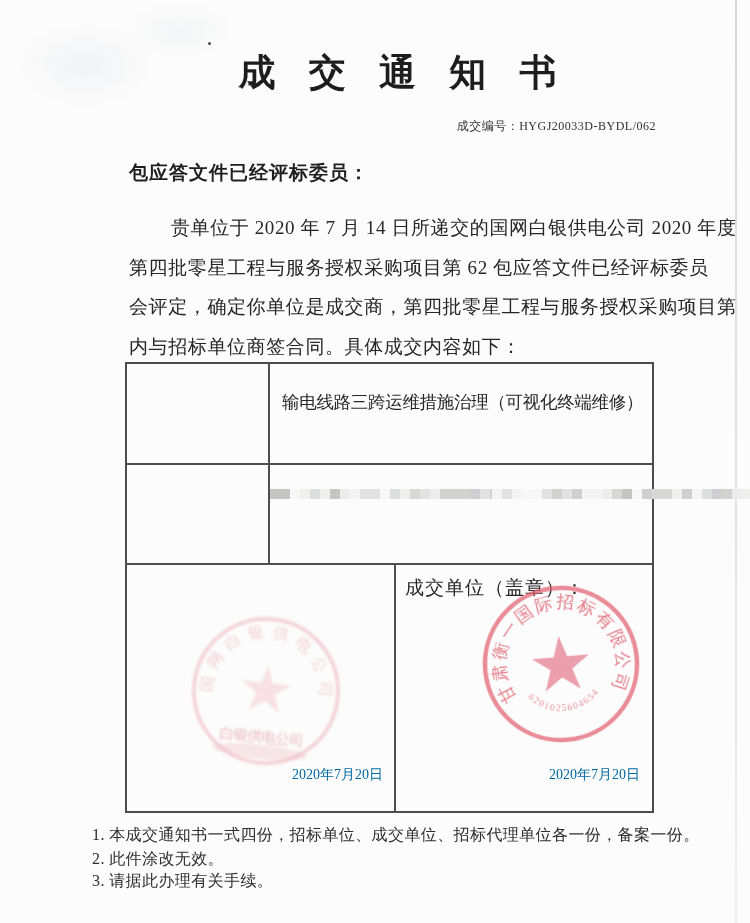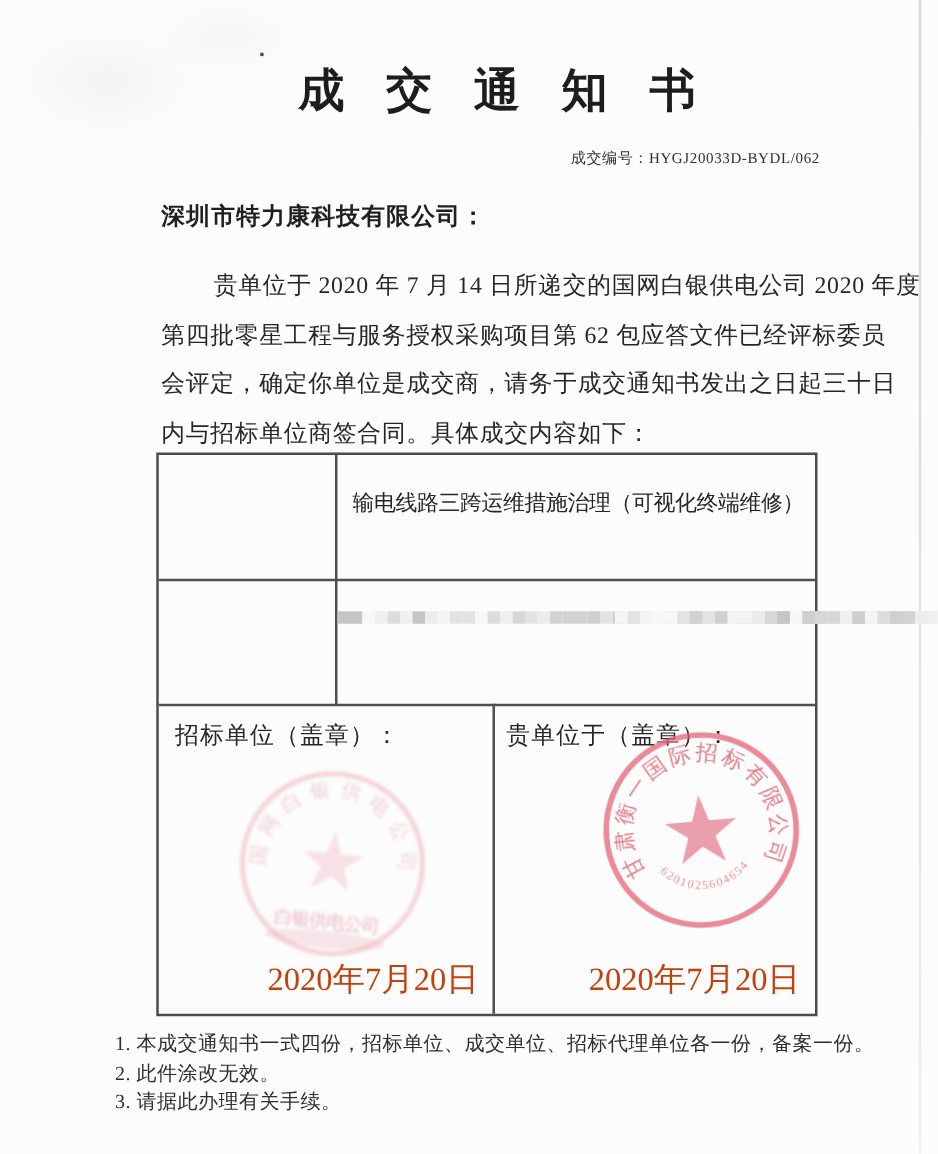--- a/index.html
+++ b/index.html
@@ -37,58 +37,57 @@
   .r1-label{left:0;top:0;width:142px;height:100px;}
   .r1-value{position:absolute;left:142px;top:0;width:383px;height:76px;display:flex;align-items:center;
     padding-left:13px;font-size:17.5px;color:#262626;letter-spacing:-0.3px;white-space:nowrap;}
   .r2-label{left:0;top:100px;width:142px;height:100px;flex-direction:column;line-height:27px;letter-spacing:1px;}
   .mosaic{position:absolute;left:143px;top:125px;height:30px;font-size:0;white-space:nowrap;}
   .mosaic-group{display:inline-block;vertical-align:top;font-size:0;}
   .mosaic-cell{display:inline-block;width:10px;height:10px;}
   .r3-label{position:absolute;font-size:19px;color:#262626;letter-spacing:1px;white-space:nowrap;}
   .r3-left-label{left:13px;top:211px;}
   .r3-right-label{left:278px;top:211px;}
-  .r3-date{position:absolute;font-size:26px;color:#c2410c;text-align:right;box-sizing:border-box;padding-right:8px;white-space:nowrap;}
+  .r3-date{position:absolute;font-size:14px;color:#0369a1;text-align:right;box-sizing:border-box;padding-right:8px;white-space:nowrap;}
   .r3-left-date{left:0;top:402px;width:264px;}
   .r3-right-date{left:267px;top:402px;width:254px;}
   .note-line{position:absolute;left:92px;font-size:16px;color:#2e2e2e;letter-spacing:.4px;white-space:nowrap;}
   .note-0{top:825px;}
   .note-1{top:849px;}
   .note-2{top:871px;}
   .stamp{position:absolute;pointer-events:none;}
 </style>
 </head>
 <body>
 
 <div class="blotch" style="left:10px;top:20px;width:150px;height:90px;background:radial-gradient(ellipse at center,#f2f3f5 0%,rgba(252,252,252,0) 70%);"></div>
 <div class="blotch" style="left:120px;top:0px;width:120px;height:60px;background:radial-gradient(ellipse at center,#f4f5f6 0%,rgba(252,252,252,0) 70%);"></div>
 <div class="speck" style="left:208px;top:42px;"></div>
 <div class="scan-edge"></div>
 
 <div class="abs doc-title">成 交 通 知 书</div>
 <div class="abs notice-no">成交编号：HYGJ20033D-BYDL/062</div>
-<div class="abs addressee">深圳市特力康科技有限公司：</div>
+<div class="abs addressee">包应答文件已经评标委员：</div>
 
 <div class="abs body-line bl-0">贵单位于 2020 年 7 月 14 日所递交的国网白银供电公司 2020 年度</div>
 <div class="abs body-line bl-1">第四批零星工程与服务授权采购项目第 62 包应答文件已经评标委员</div>
-<div class="abs body-line bl-2">会评定，确定你单位是成交商，请务于成交通知书发出之日起三十日</div>
+<div class="abs body-line bl-2">会评定，确定你单位是成交商，第四批零星工程与服务授权采购项目第</div>
 <div class="abs body-line bl-3">内与招标单位商签合同。具体成交内容如下：</div>
 
 <div class="abs award-table">
   <div class="tline hline1"></div>
   <div class="tline hline2"></div>
   <div class="tline vline1"></div>
   <div class="tline vline2"></div>
 
   <div class="r1-value">输电线路三跨运维措施治理（可视化终端维修）</div>
 
   <div class="mosaic"><div class="mosaic-group" style="width: 210px; margin-right: 12px;"><span class="mosaic-cell" style="background: rgb(197, 198, 196);"></span><span class="mosaic-cell" style="background: rgb(197, 198, 196);"></span><span class="mosaic-cell" style="background: rgb(247, 247, 247);"></span><span class="mosaic-cell" style="background: rgb(239, 240, 238);"></span><span class="mosaic-cell" style="background: rgb(220, 222, 221);"></span><span class="mosaic-cell" style="background: rgb(239, 240, 238);"></span><span class="mosaic-cell" style="background: rgb(197, 198, 196);"></span><span class="mosaic-cell" style="background: rgb(236, 236, 236);"></span><span class="mosaic-cell" style="background: rgb(244, 244, 244);"></span><span class="mosaic-cell" style="background: rgb(226, 226, 226);"></span><span class="mosaic-cell" style="background: rgb(226, 226, 226);"></span><span class="mosaic-cell" style="background: rgb(247, 247, 247);"></span><span class="mosaic-cell" style="background: rgb(220, 222, 221);"></span><span class="mosaic-cell" style="background: rgb(239, 240, 238);"></span><span class="mosaic-cell" style="background: rgb(215, 216, 214);"></span><span class="mosaic-cell" style="background: rgb(226, 226, 226);"></span><span class="mosaic-cell" style="background: rgb(236, 236, 236);"></span><span class="mosaic-cell" style="background: rgb(210, 210, 208);"></span><span class="mosaic-cell" style="background: rgb(210, 210, 208);"></span><span class="mosaic-cell" style="background: rgb(210, 210, 208);"></span><span class="mosaic-cell" style="background: rgb(207, 207, 209);"></span><span class="mosaic-cell" style="background: rgb(226, 226, 226);"></span><span class="mosaic-cell" style="background: rgb(210, 210, 208);"></span><span class="mosaic-cell" style="background: rgb(244, 244, 244);"></span><span class="mosaic-cell" style="background: rgb(220, 222, 221);"></span><span class="mosaic-cell" style="background: rgb(247, 247, 247);"></span><span class="mosaic-cell" style="background: rgb(210, 210, 208);"></span><span class="mosaic-cell" style="background: rgb(236, 236, 236);"></span><span class="mosaic-cell" style="background: rgb(215, 216, 214);"></span><span class="mosaic-cell" style="background: rgb(239, 240, 238);"></span><span class="mosaic-cell" style="background: rgb(244, 244, 244);"></span><span class="mosaic-cell" style="background: rgb(226, 226, 226);"></span><span class="mosaic-cell" style="background: rgb(197, 198, 196);"></span><span class="mosaic-cell" style="background: rgb(220, 222, 221);"></span><span class="mosaic-cell" style="background: rgb(226, 226, 226);"></span><span class="mosaic-cell" style="background: rgb(197, 198, 196);"></span><span class="mosaic-cell" style="background: rgb(244, 244, 244);"></span><span class="mosaic-cell" style="background: rgb(197, 198, 196);"></span><span class="mosaic-cell" style="background: rgb(197, 198, 196);"></span><span class="mosaic-cell" style="background: rgb(239, 240, 238);"></span><span class="mosaic-cell" style="background: rgb(220, 222, 221);"></span><span class="mosaic-cell" style="background: rgb(210, 210, 208);"></span><span class="mosaic-cell" style="background: rgb(210, 210, 208);"></span><span class="mosaic-cell" style="background: rgb(226, 226, 226);"></span><span class="mosaic-cell" style="background: rgb(210, 210, 208);"></span><span class="mosaic-cell" style="background: rgb(207, 207, 209);"></span><span class="mosaic-cell" style="background: rgb(247, 247, 247);"></span><span class="mosaic-cell" style="background: rgb(236, 236, 236);"></span></div><div class="mosaic-group" style="width: 120px;"><span class="mosaic-cell" style="background: rgb(244, 244, 244);"></span><span class="mosaic-cell" style="background: rgb(226, 226, 226);"></span><span class="mosaic-cell" style="background: rgb(244, 244, 244);"></span><span class="mosaic-cell" style="background: rgb(247, 247, 247);"></span><span class="mosaic-cell" style="background: rgb(247, 247, 247);"></span><span class="mosaic-cell" style="background: rgb(226, 226, 226);"></span><span class="mosaic-cell" style="background: rgb(210, 210, 208);"></span><span class="mosaic-cell" style="background: rgb(226, 226, 226);"></span><span class="mosaic-cell" style="background: rgb(207, 207, 209);"></span><span class="mosaic-cell" style="background: rgb(244, 244, 244);"></span><span class="mosaic-cell" style="background: rgb(244, 244, 244);"></span><span class="mosaic-cell" style="background: rgb(236, 236, 236);"></span><span class="mosaic-cell" style="background: rgb(215, 216, 214);"></span><span class="mosaic-cell" style="background: rgb(197, 198, 196);"></span><span class="mosaic-cell" style="background: rgb(247, 247, 247);"></span><span class="mosaic-cell" style="background: rgb(207, 207, 209);"></span><span class="mosaic-cell" style="background: rgb(215, 216, 214);"></span><span class="mosaic-cell" style="background: rgb(215, 216, 214);"></span><span class="mosaic-cell" style="background: rgb(239, 240, 238);"></span><span class="mosaic-cell" style="background: rgb(207, 207, 209);"></span><span class="mosaic-cell" style="background: rgb(244, 244, 244);"></span><span class="mosaic-cell" style="background: rgb(220, 222, 221);"></span><span class="mosaic-cell" style="background: rgb(207, 207, 209);"></span><span class="mosaic-cell" style="background: rgb(210, 210, 208);"></span><span class="mosaic-cell" style="background: rgb(236, 236, 236);"></span><span class="mosaic-cell" style="background: rgb(239, 240, 238);"></span></div></div>
 
-  <div class="r3-label r3-left-label">招标单位（盖章）：</div>
-  <div class="r3-label r3-right-label">贵单位于（盖章）：</div>
+  <div class="r3-label r3-right-label">成交单位（盖章）：</div>
   <div class="r3-date r3-left-date">2020年7月20日</div>
   <div class="r3-date r3-right-date">2020年7月20日</div>
 </div>
 
 <svg class="stamp" style="left:171px;top:596px;" width="190" height="190" viewBox="0 0 190 190">
   <defs>
       <filter id="blurL" x="-20%" y="-20%" width="140%" height="140%">
         <feGaussianBlur stdDeviation="1.3"></feGaussianBlur>
       </filter>
     </defs>

